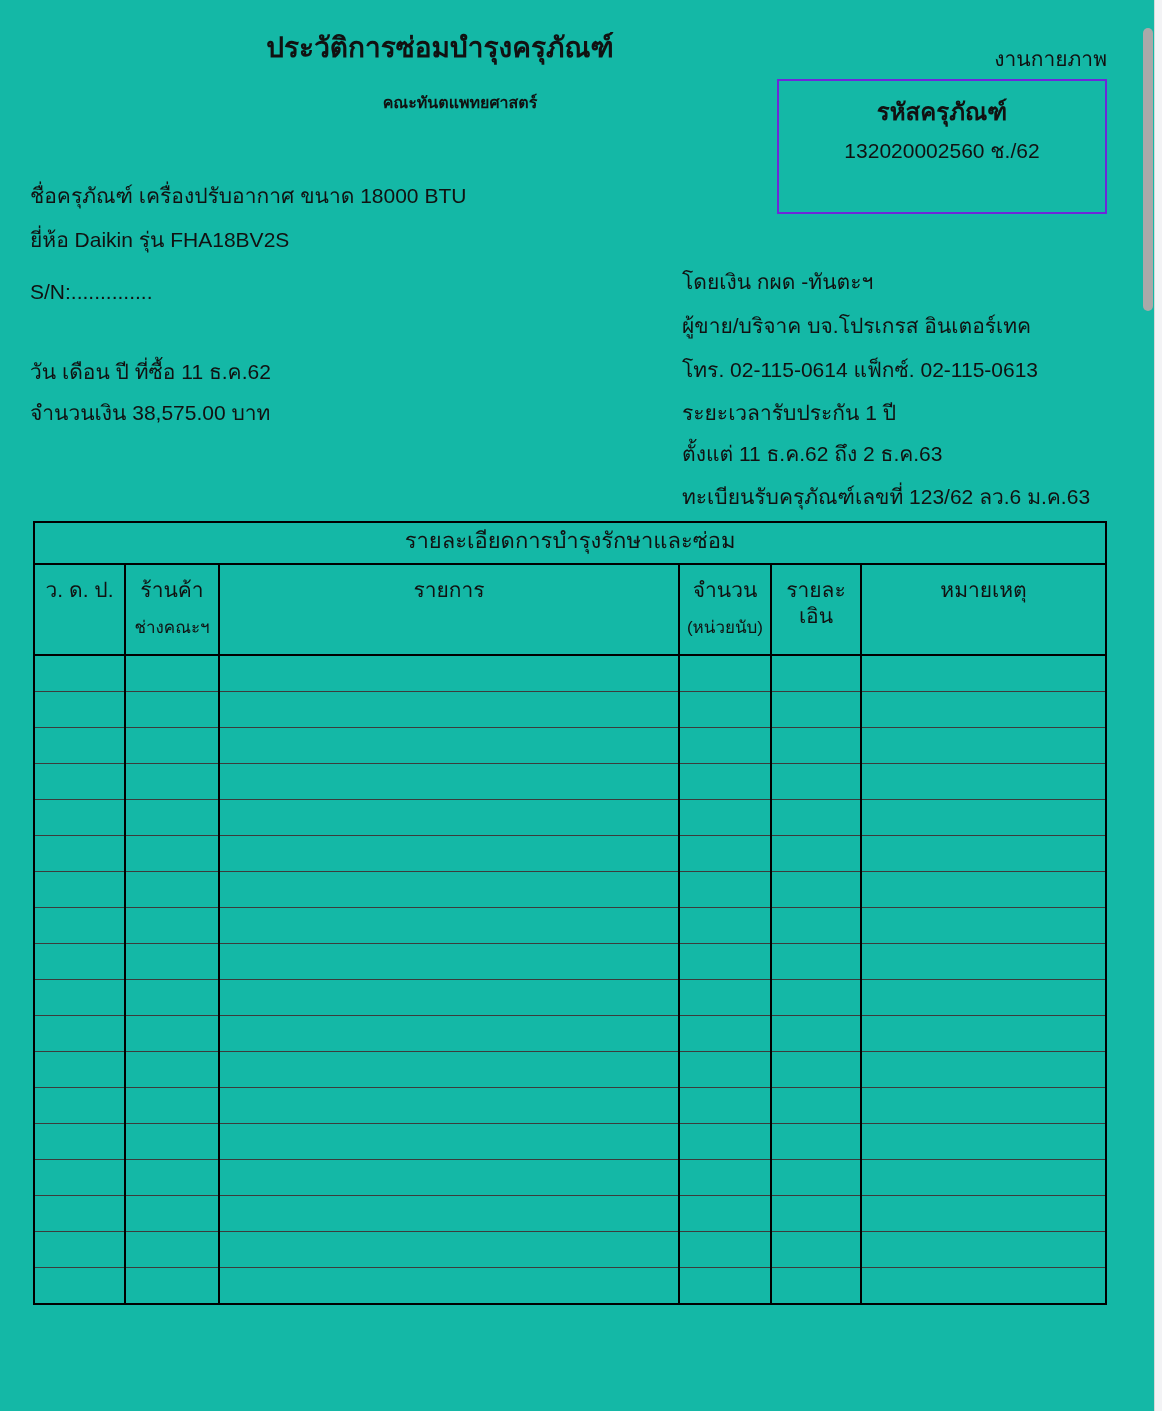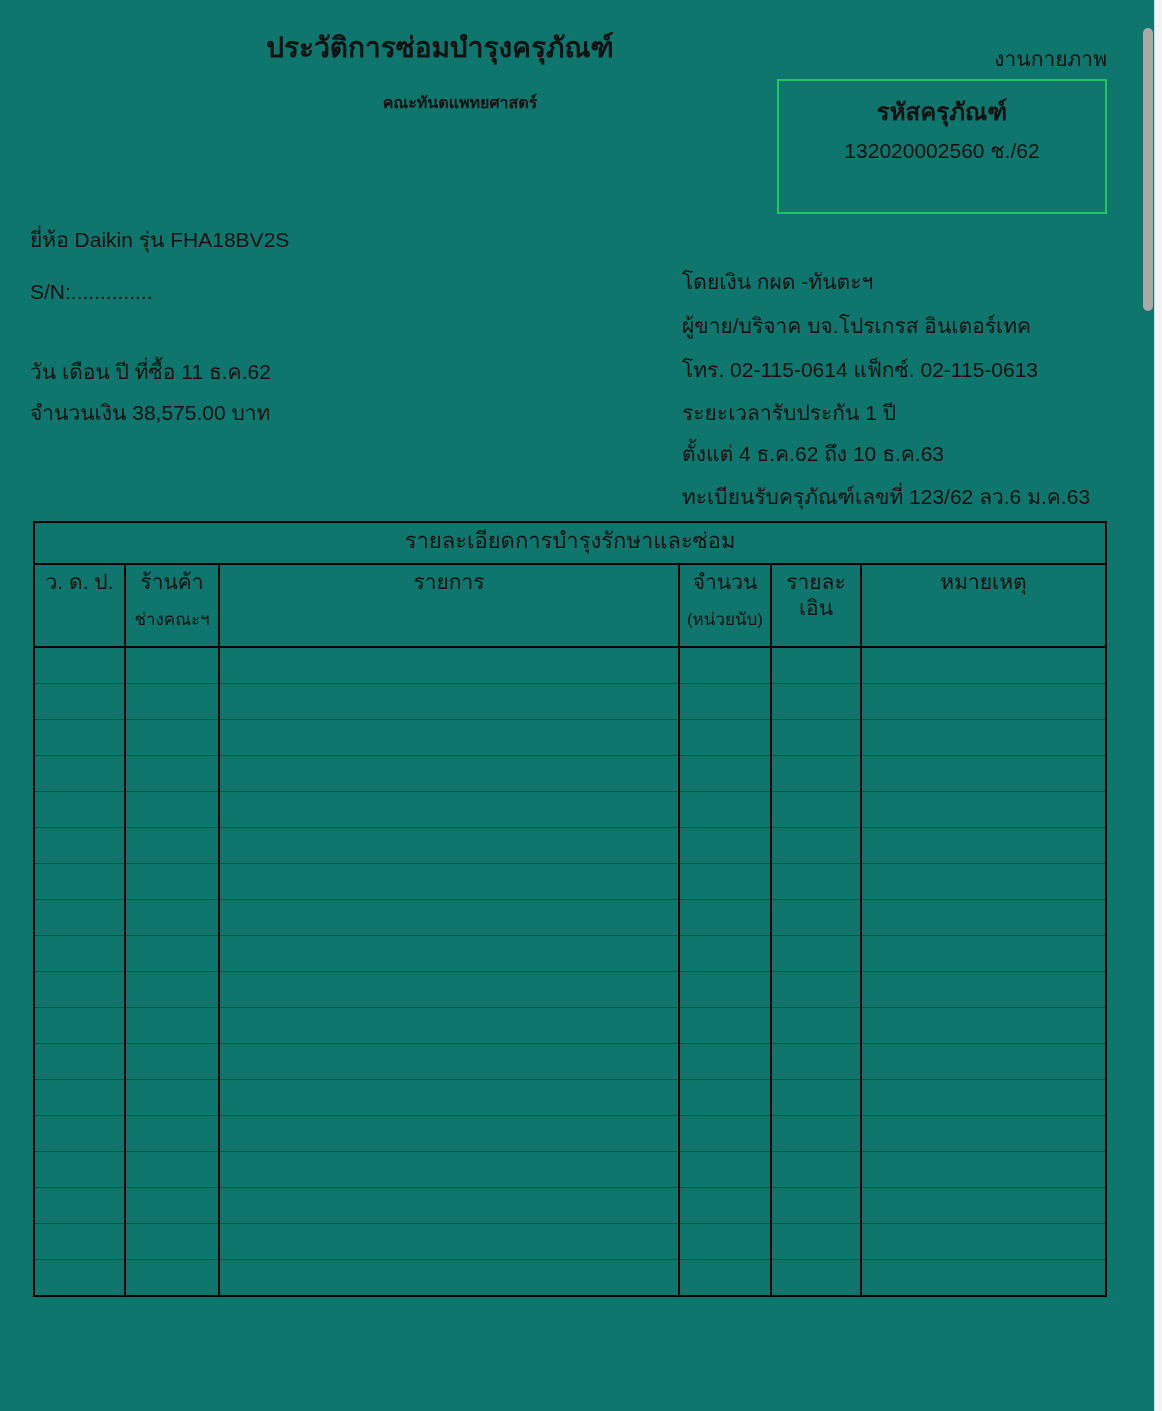--- a/index.html
+++ b/index.html
@@ -6,21 +6,21 @@
     margin: 0;
     padding: 0;
     background: #ffffff;
     font-family: "Liberation Sans", sans-serif;
     color: #111111;
   }
   .viewport {
     position: relative;
     width: 1162px;
     height: 1411px;
-    background: #0f766e;
+    background: #14b8a6;
     overflow: hidden;
   }
   
   .doc-title {
     position: absolute;
     left: 150px; top: 30px; width: 580px;
     text-align: center;
     font-size: 28px;
     font-weight: bold;
     line-height: 1.3;
@@ -34,21 +34,21 @@
   }
   .dept-label {
     position: absolute;
     left: 777px; top: 42px; width: 330px;
     text-align: right;
     font-size: 21px;
   }
   .asset-box {
     position: absolute;
     left: 777px; top: 79px; width: 330px; height: 135px;
-    border: 2px solid #22c55e;
+    border: 2px solid #6d28d9;
     box-sizing: border-box;
     text-align: center;
   }
   .asset-box-label {
     margin-top: 11px;
     font-size: 24px;
     font-weight: bold;
   }
   .asset-box-value {
     margin-top: 3px;
@@ -90,21 +90,21 @@
   .maint-table .table-title-cell {
     height: 40px;
     text-align: center;
     font-weight: normal;
     font-size: 22px;
     padding: 0;
   }
   .maint-table thead th {
     font-weight: normal;
     vertical-align: top;
-    padding-top: 4px;
+    padding-top: 12px;
     text-align: center;
   }
   .maint-table .colhead-row th { height: 76px; }
   .colhead-main { display: block; font-size: 21px; line-height: 26px; }
   .colhead-sub  { display: block; font-size: 17px; line-height: 22px; margin-top: 14px; }
   .maint-table tbody td {
     height: 35px;
     padding: 0;
     border-top: 1px solid #3c3c3c;
     border-bottom: 1px solid #3c3c3c;
@@ -134,30 +134,31 @@
 
   <div class="doc-title">ประวัติการซ่อมบำรุงครุภัณฑ์</div>
   <div class="doc-subtitle">คณะทันตแพทยศาสตร์</div>
   <div class="dept-label">งานกายภาพ</div>
 
   <div class="asset-box">
     <div class="asset-box-label">รหัสครุภัณฑ์</div>
     <div class="asset-box-value">132020002560 ช./62</div>
   </div>
 
+  <div class="info-line col-left y-asset">ชื่อครุภัณฑ์  เครื่องปรับอากาศ  ขนาด 18000 BTU</div>
   <div class="info-line col-left y-brand">ยี่ห้อ Daikin รุ่น FHA18BV2S</div>
   <div class="info-line col-left y-serial">S/N:..............</div>
   <div class="info-line col-left y-purchase">วัน เดือน ปี ที่ซื้อ 11 ธ.ค.62</div>
   <div class="info-line col-left y-amount">จำนวนเงิน 38,575.00 บาท</div>
 
   <div class="info-line col-right y-fund">โดยเงิน กผด -ทันตะฯ</div>
   <div class="info-line col-right y-vendor">ผู้ขาย/บริจาค บจ.โปรเกรส อินเตอร์เทค</div>
   <div class="info-line col-right y-phone">โทร. 02-115-0614 แฟ็กซ์. 02-115-0613</div>
   <div class="info-line col-right y-warranty">ระยะเวลารับประกัน 1 ปี</div>
-  <div class="info-line col-right y-period">ตั้งแต่ 4 ธ.ค.62 ถึง 10 ธ.ค.63</div>
+  <div class="info-line col-right y-period">ตั้งแต่ 11 ธ.ค.62 ถึง 2 ธ.ค.63</div>
   <div class="info-line col-right y-register">ทะเบียนรับครุภัณฑ์เลขที่ 123/62 ลว.6 ม.ค.63</div>
 
   <table class="maint-table">
     <colgroup>
         <col style="width: 91px;">
         <col style="width: 94px;">
         <col style="width: 460px;">
         <col style="width: 92px;">
         <col style="width: 90px;">
         <col style="width: 245px;">

